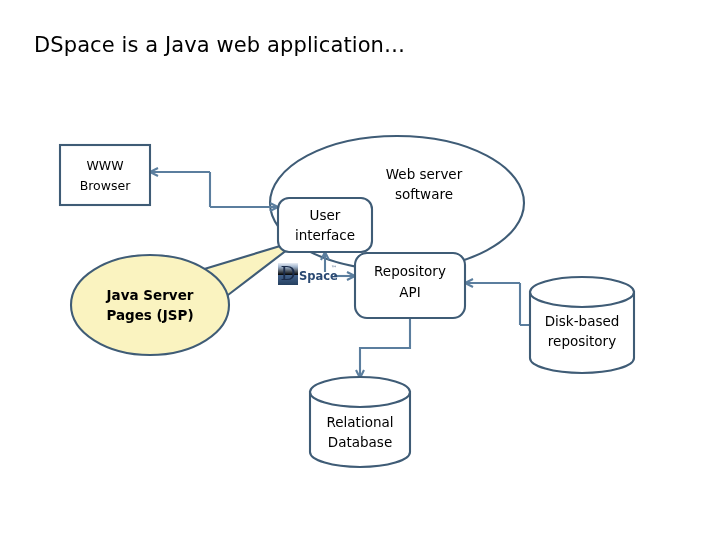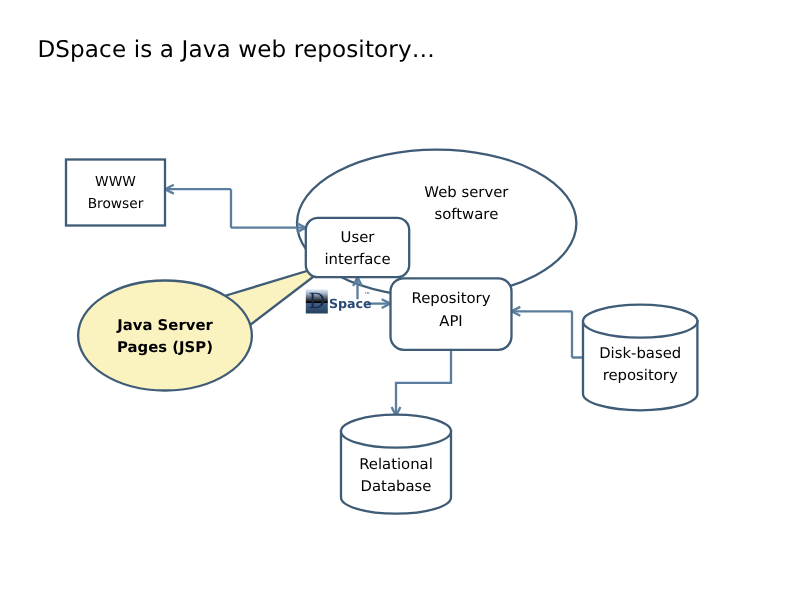--- a/index.html
+++ b/index.html
@@ -98,21 +98,21 @@
     font-family: "DejaVu Sans", "Liberation Sans", sans-serif;
     font-size: 6px;
     fill: #2b4a73;
   }
 </style>
 </head>
 <body>
 
 <div id="slide">
 
-  <div id="slide-title">DSpace is a Java web repository…</div>
+  <div id="slide-title">DSpace is a Java web application…</div>
 
   <svg id="diagram" viewBox="0 0 720 540" xmlns="http://www.w3.org/2000/svg">
 
     <defs>
       <linearGradient id="dspaceGrad" x1="0" y1="0" x2="0" y2="1">
         <stop offset="0%" stop-color="#e8edf5"></stop>
         <stop offset="18%" stop-color="#9fb3cc"></stop>
         <stop offset="55%" stop-color="#4a6party"></stop>
         <stop offset="55%" stop-color="#42618c"></stop>
         <stop offset="100%" stop-color="#25405f"></stop>

